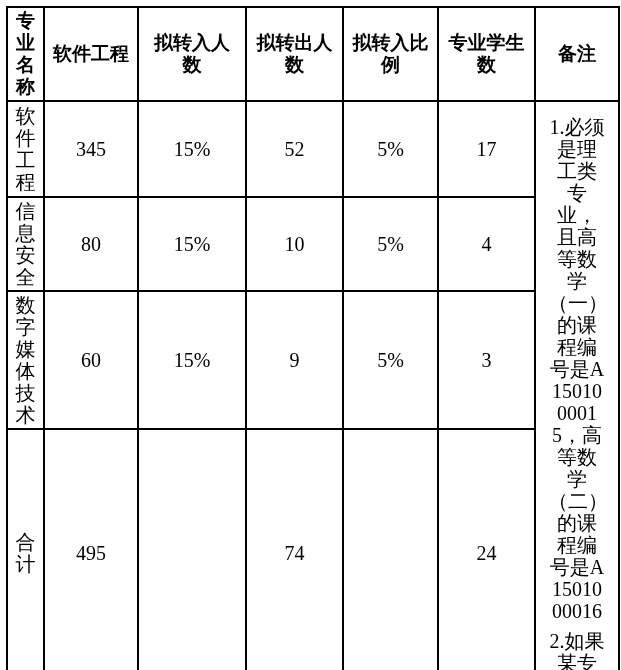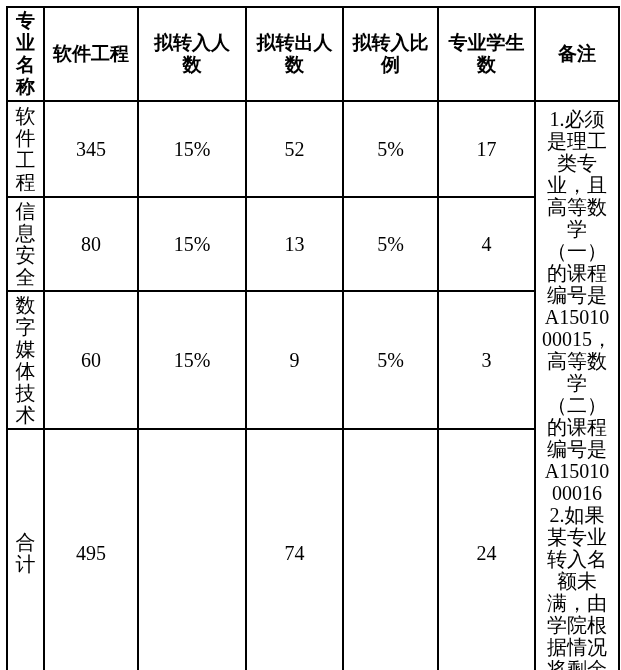--- a/index.html
+++ b/index.html
@@ -49,21 +49,21 @@
   tr.r-total  { height: 248px; }
   td.remarks-cell {
     vertical-align: top;
     text-align: left;
     padding: 4px 3px 4px 6px;
   }
   .remarks-clip {
     max-height: 562px;
     overflow: hidden;
   }
-  .remarks-note { margin: 0; }
+  .remarks-note { margin: 8px; }
 </style>
 </head>
 <body>
 
 <div class="page">
   <table class="quota">
     <colgroup>
       <col style="width:37px">
       <col style="width:94px">
       <col style="width:108px">
@@ -95,21 +95,21 @@
           <div class="remarks-clip">
             <p class="remarks-note">1.必须是理工类专业，且高等数学（一）的课程编号是A1501000015，高等数学（二）的课程编号是A1501000016</p>
             <p class="remarks-note">2.如果某专业转入名额未满，由学院根据情况将剩余名额调整到其他专业</p>
           </div>
         </td>
       </tr>
       <tr class="r-info">
         <td>信息安全</td>
         <td>80</td>
         <td>15%</td>
-        <td>13</td>
+        <td>10</td>
         <td>5%</td>
         <td>4</td>
       </tr>
       <tr class="r-media">
         <td>数字媒体技术</td>
         <td>60</td>
         <td>15%</td>
         <td>9</td>
         <td>5%</td>
         <td>3</td>

